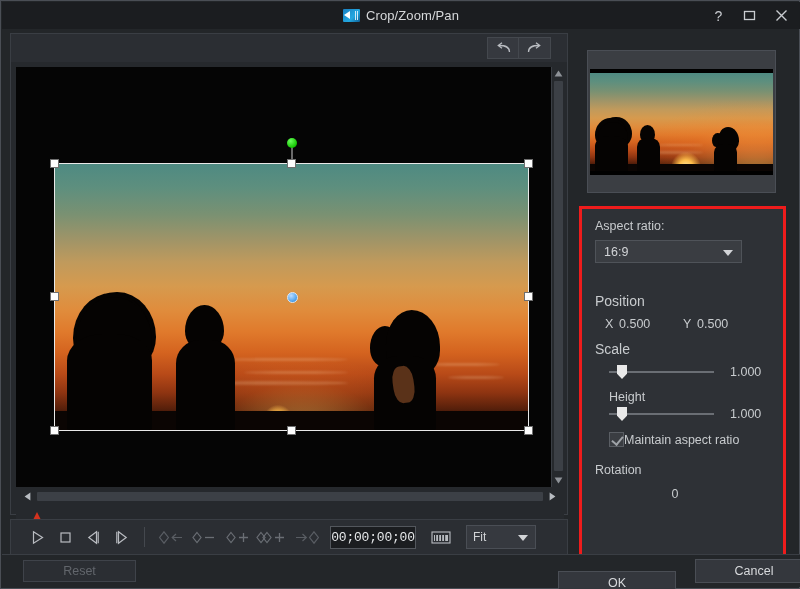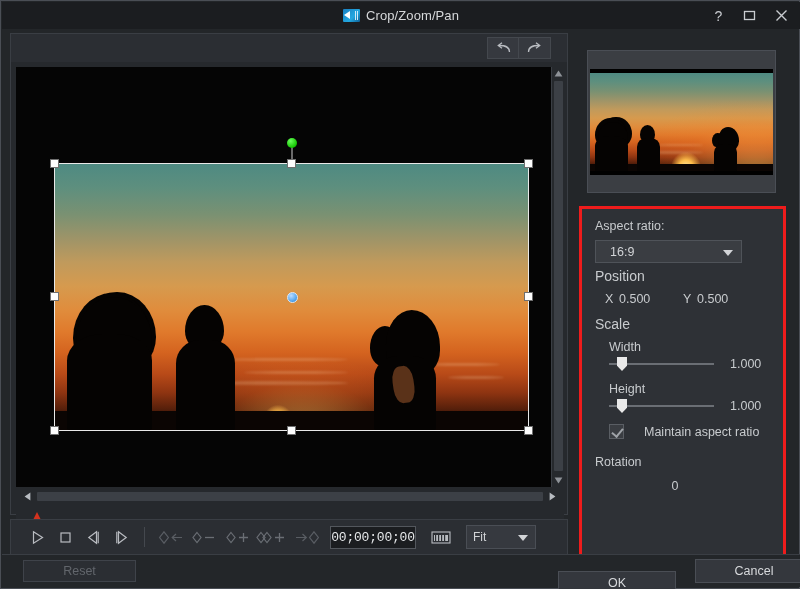--- a/index.html
+++ b/index.html
@@ -344,23 +344,23 @@
     background: #2e3136;
     border: 3px solid #ee1c1c;
   }
   .props-inner { position: absolute; inset: 0; padding: 10px 13px; }
   .lbl {
     color: #c8cbce; font-size: 12.5px; margin-bottom: 7px;
   }
   .dropdown {
     width: 147px; height: 23px;
     background: #3a3d42; border: 1px solid #4f5359;
-    display: flex; align-items: center; padding: 0 14px;
+    display: flex; align-items: center; padding: 0 8px;
     color: #d2d4d7; font-size: 12.5px; position: relative;
-    margin-bottom: 5px;
+    margin-bottom: 30px;
   }
   .dropdown .caret {
     position: absolute; right: 8px; top: 9px;
     width: 0; height: 0;
     border-left: 5px solid transparent; border-right: 5px solid transparent;
     border-top: 6px solid #d2d4d7;
   }
   .sec-title { color: #c8cbce; font-size: 14px; margin-bottom: 8px; }
   .xy-row {
     display: flex; align-items: center;
@@ -380,21 +380,21 @@
     background: #6a6e74;
   }
   .slider .knob {
     position: absolute; left: 8px; top: 0;
     width: 10px; height: 14px;
     background: #e9e9e9;
     clip-path: polygon(0 0, 100% 0, 100% 62%, 50% 100%, 0 62%);
   }
   .slider-val { margin-left: 16px; color: #c8cbce; font-size: 12.5px; }
   .chk-row {
-    display: flex; align-items: center; margin: 0 0 0 14px; gap: 20px;
+    display: flex; align-items: center; margin: 0 0 0 14px; gap: 0;
   }
   .chkbox {
     width: 15px; height: 15px;
     background: #3a3d42; border: 1px solid #5a5e64;
     position: relative;
   }
   .chkbox::after {
     content: ""; position: absolute; left: 4px; top: 1px;
     width: 5px; height: 9px;
     border-right: 2px solid #9fa3a8; border-bottom: 2px solid #9fa3a8;
@@ -659,21 +659,20 @@
       <div class="sec-title">Position</div>
       <div class="xy-row">
         <span class="k">X</span>
         <span class="v">0.500</span>
         <span class="k">Y</span>
         <span class="v">0.500</span>
       </div>
 
       <div class="sec-title">Scale</div>
 
-      <div class="sub-lbl">Width</div>
       <div class="slider-row">
         <div class="slider">
           <div class="rail"></div>
           <div class="knob"></div>
         </div>
         <span class="slider-val">1.000</span>
       </div>
 
       <div class="sub-lbl">Height</div>
       <div class="slider-row">

